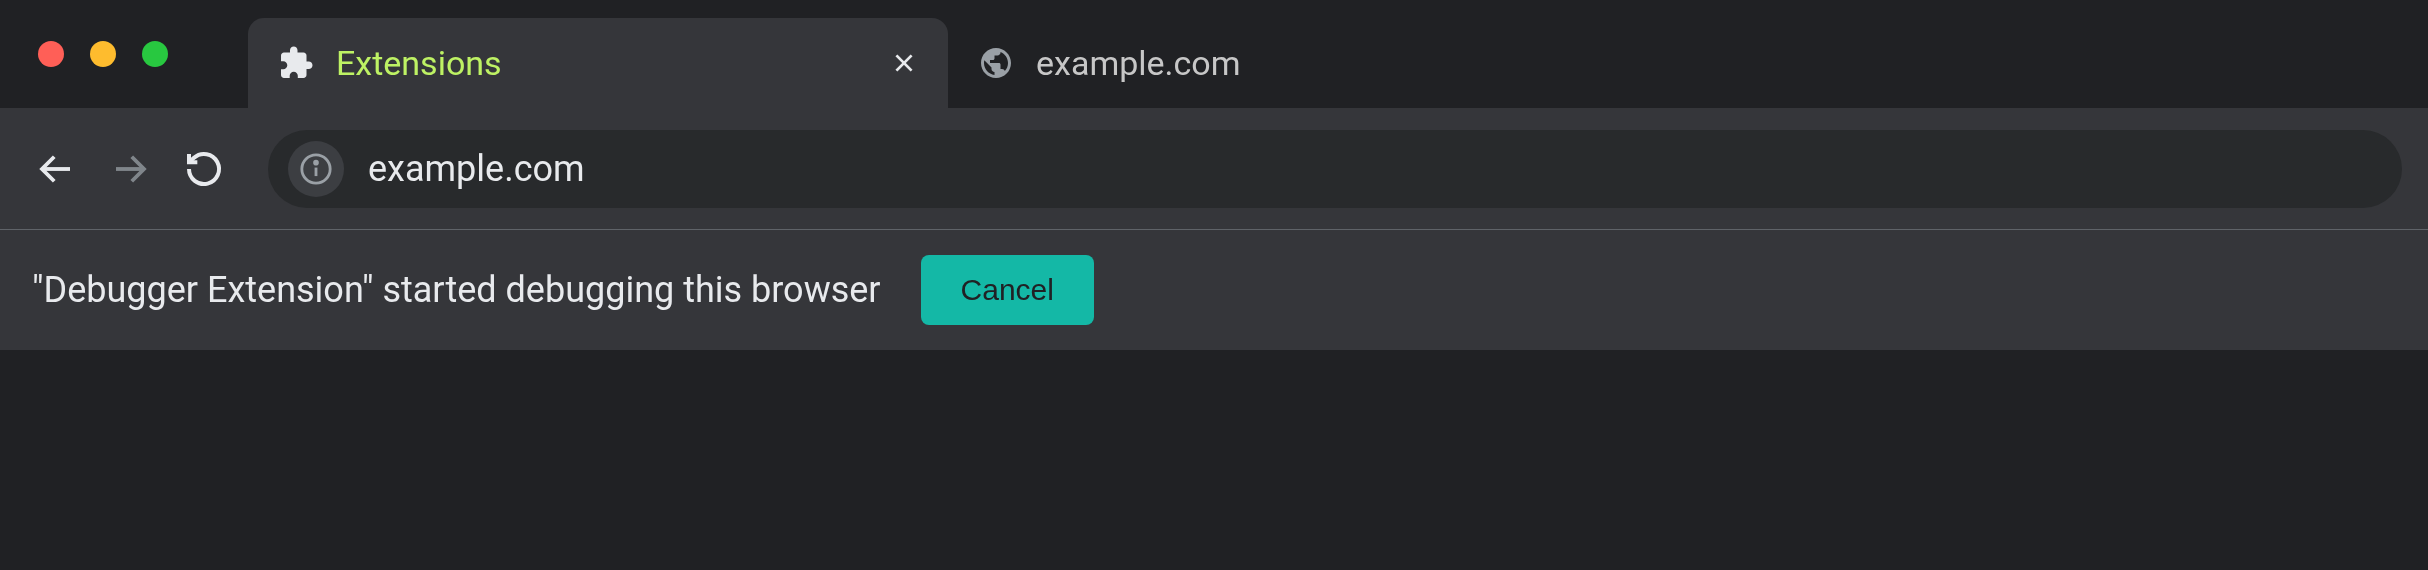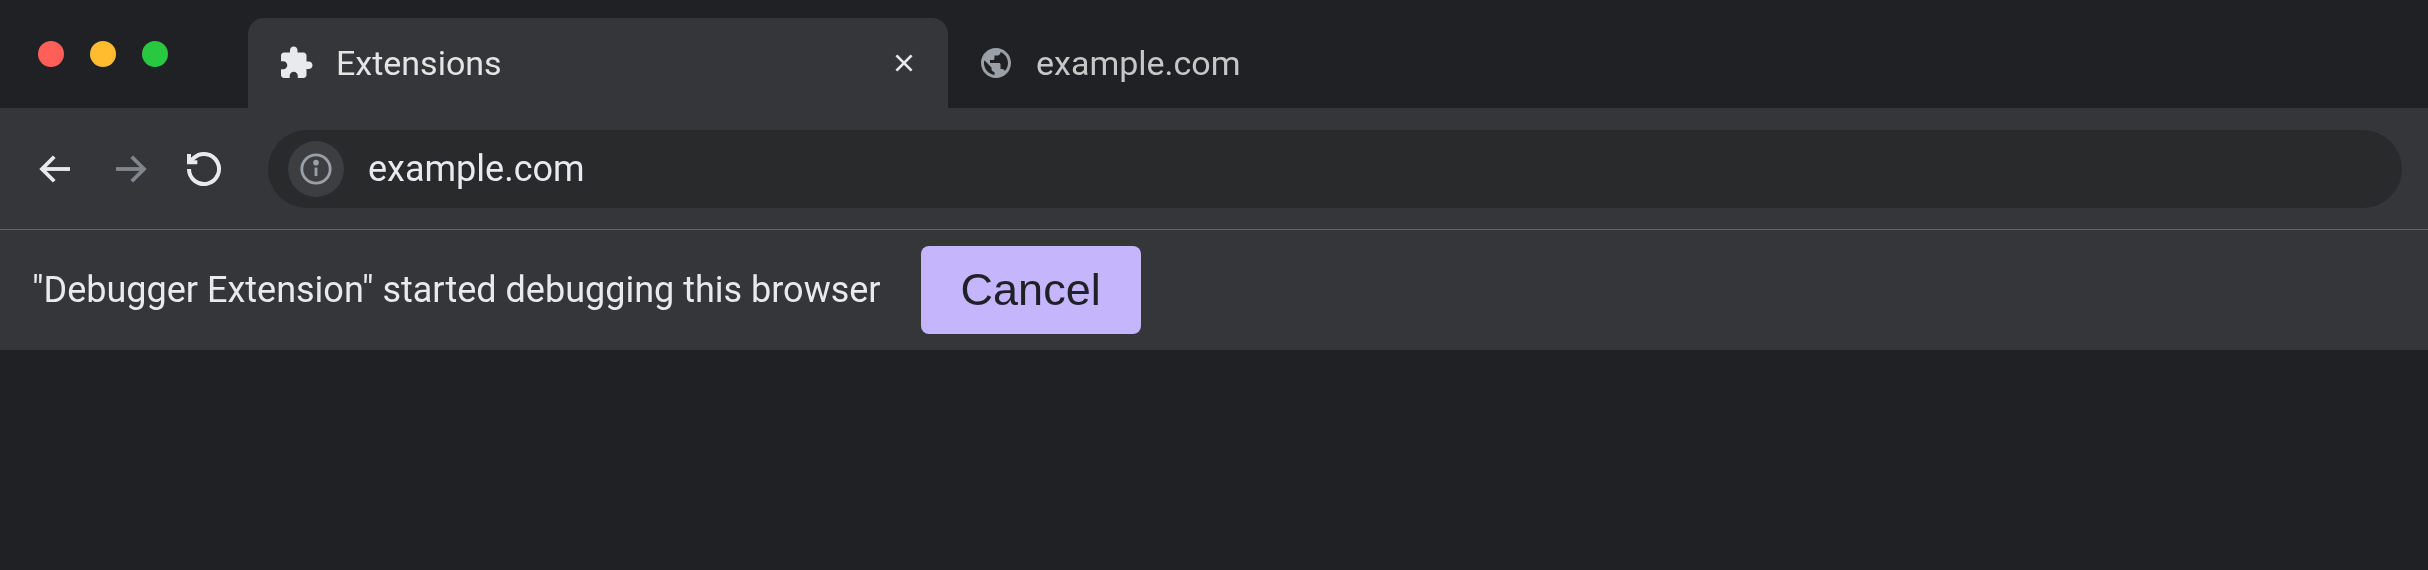--- a/index.html
+++ b/index.html
@@ -38,21 +38,21 @@
     .tabs {
       display: flex;
       height: 100%;
       align-items: flex-end;
     }
     .tab {
       display: flex;
       align-items: center;
       height: 90px;
       padding: 0 30px;
-      color: #e5e5e5;
+      color: #bef264;
       font-size: 34px;
       gap: 22px;
       position: relative;
       cursor: pointer;
     }
     .tab.active {
       background: #35363a;
       border-top-left-radius: 16px;
       border-top-right-radius: 16px;
       min-width: 700px;
@@ -136,25 +136,25 @@
       display: flex;
       align-items: center;
       padding: 0 32px;
       gap: 40px;
     }
     .infobar-text {
       color: #e8eaed;
       font-size: 36px;
     }
     .cancel-btn {
-      background: #c4b5fd;
+      background: #14b8a6;
       color: #202124;
       border: none;
       padding: 18px 40px;
-      font-size: 45px;
+      font-size: 30px;
       font-weight: 500;
       border-radius: 8px;
       cursor: pointer;
       text-align: right;
     }
   </style>
 </head>
 <body>
 
 <div class="tab-strip">

